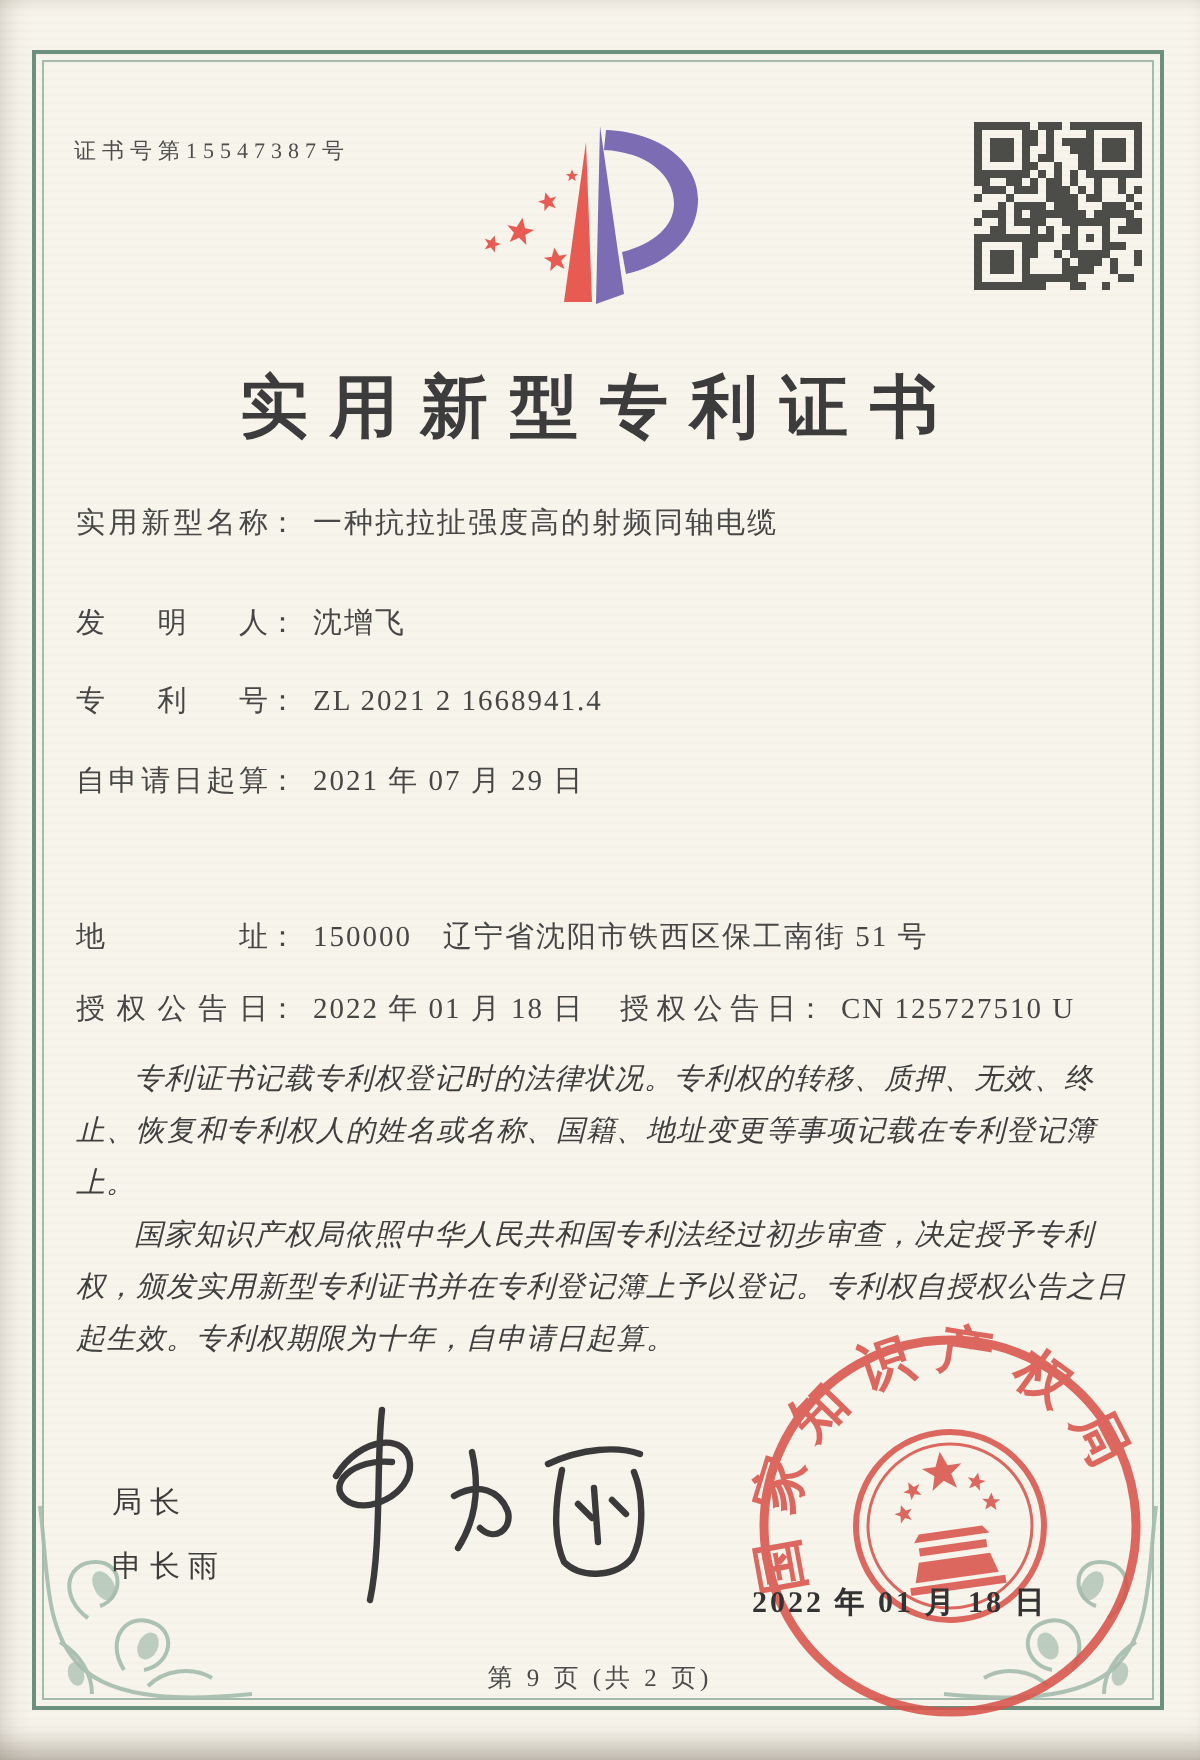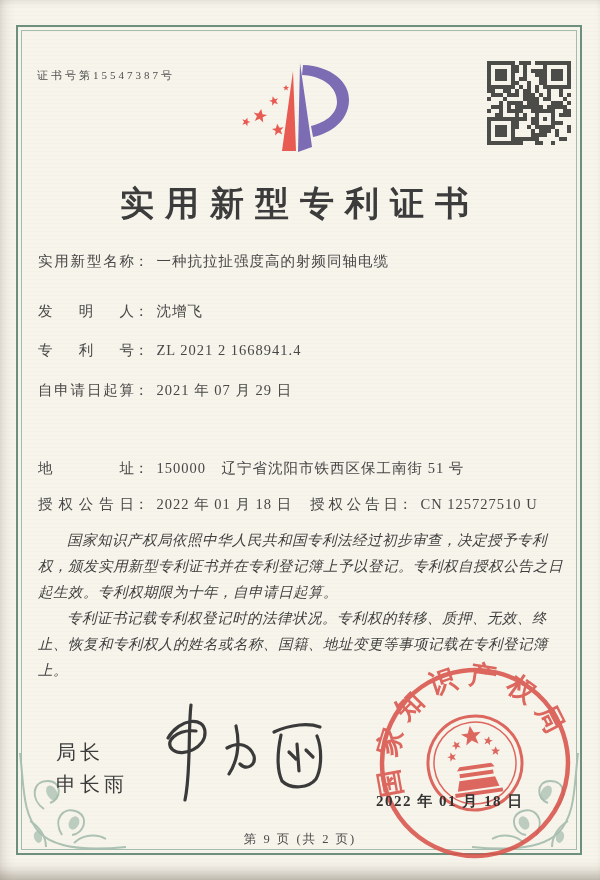--- a/index.html
+++ b/index.html
@@ -15,21 +15,21 @@
   .cert-no{position:absolute;left:37px;top:68px;font-size:11px;letter-spacing:3px;color:#4d4d4d;}
   .title{position:absolute;left:0;top:181px;width:100%;text-align:center;font-size:34px;letter-spacing:11px;color:#3c3c3c;font-weight:600;}
   .row{position:absolute;left:38px;font-size:14.5px;white-space:nowrap;color:#474747;}
   .flabel{display:inline-block;width:96px;text-align:justify;text-align-last:justify;vertical-align:bottom;}
   .colon{display:inline-block;margin-right:8px;}
   .fvalue{letter-spacing:1px;}
   .row2col .pair2{position:absolute;left:272px;top:0;white-space:nowrap;}
   .row2col .pair2 .flabel{width:88px;}
   .paras{position:absolute;left:38px;top:527px;width:526px;font-size:14.5px;line-height:26px;color:#3f3f3f;font-style:italic;}
   .paras p{margin:0;text-indent:2em;letter-spacing:.5px;}
-  .director{position:absolute;left:56px;top:736px;font-size:20px;letter-spacing:4px;color:#3d3d3d;line-height:32px;}
+  .director{position:absolute;left:56px;top:736px;font-size:15px;letter-spacing:4px;color:#3d3d3d;line-height:32px;}
   .sig{position:absolute;left:150px;top:700px;}
   .seal{position:absolute;left:362px;top:650px;}
   .seal-date{position:absolute;left:376px;top:792px;font-size:15px;letter-spacing:1.5px;color:#333;font-weight:600;z-index:5;}
   .page-info{position:absolute;left:0;top:831px;width:100%;text-align:center;font-size:12.5px;letter-spacing:2px;color:#4a4a4a;}
   .qr{position:absolute;left:487px;top:61px;display:grid;grid-template-columns:repeat(21,4px);grid-auto-rows:4px;}
   .qr .m{background:#4c4c49;}
   .corner{position:absolute;pointer-events:none;}
   .corner.bl{left:16px;bottom:25px;}
   .corner.br{right:18px;bottom:25px;transform:scaleX(-1);}
   .logo{position:absolute;left:233px;top:58px;}
@@ -552,22 +552,22 @@
   <div class="row row2col" style="top:495px">
     <span>
       <span class="flabel">授权公告日</span><span class="colon">：</span><span class="fvalue">2022 年 01 月 18 日</span>
     </span>
     <span class="pair2">
       <span class="flabel">授权公告日</span><span class="colon">：</span><span class="fvalue">CN 125727510 U</span>
     </span>
   </div>
 
   <div class="paras">
+    <p>专利证书记载专利权登记时的法律状况。专利权的转移、质押、无效、终止、恢复和专利权人的姓名或名称、国籍、地址变更等事项记载在专利登记簿上。</p>
     <p>国家知识产权局依照中华人民共和国专利法经过初步审查，决定授予专利权，颁发实用新型专利证书并在专利登记簿上予以登记。专利权自授权公告之日起生效。专利权期限为十年，自申请日起算。</p>
-    <p>专利证书记载专利权登记时的法律状况。专利权的转移、质押、无效、终止、恢复和专利权人的姓名或名称、国籍、地址变更等事项记载在专利登记簿上。</p>
   </div>
 
   <div class="director">
     <div>局长</div>
     <div>申长雨</div>
   </div>
 
   <svg class="sig" width="190" height="110" viewBox="0 0 190 110">
     <g style="stroke:#3a3a3a;stroke-width:3.2;fill:none;stroke-linecap:round;stroke-linejoin:round">
       <path d="M18,38 C30,18 54,16 55,32 C56,47 33,58 23,50 C13,42 27,29 46,31"></path>

